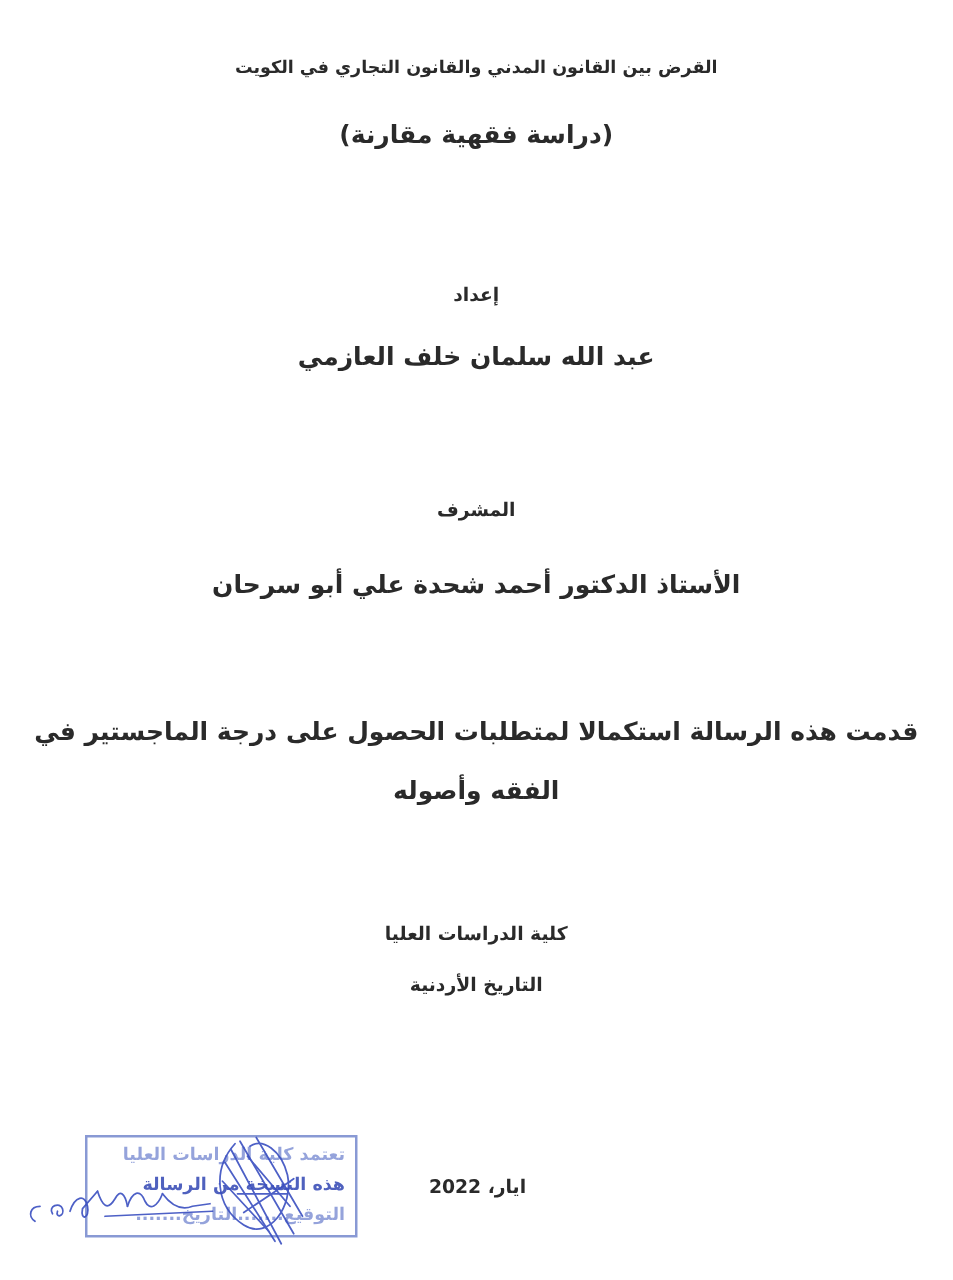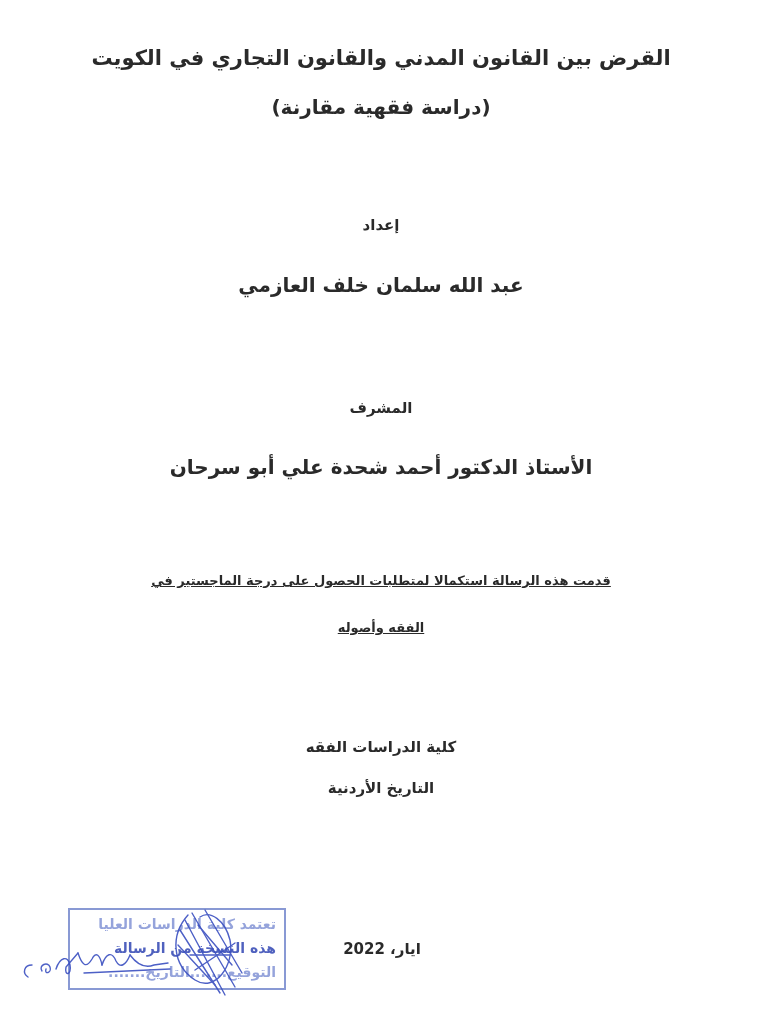--- a/index.html
+++ b/index.html
@@ -22,25 +22,25 @@
     }
     .line {
       position: absolute;
       left: 0;
       right: 0;
       text-align: center;
       direction: rtl;
       font-weight: bold;
       white-space: nowrap;
     }
-    .title-line { font-size: 21px; }
+    .title-line { font-size: 14px; }
     .sub-title { font-size: 20px; }
     .label { font-size: 15px; }
     .name { font-size: 20px; }
-    .body-line { font-size: 13px; text-decoration: underline; }
+    .body-line { font-size: 20px; }
 
     
     .stamp {
       position: absolute;
       left: 68px;
       top: 908px;
       width: 218px;
       height: 82px;
       border: 2px solid #7d8fd0;
       box-sizing: border-box;
@@ -64,30 +64,30 @@
     }
   </style>
 </head>
 <body>
 
 <div class="page">
 
   <div class="line title-line" style="top:46px;">القرض بين القانون المدني والقانون التجاري في الكويت</div>
   <div class="line sub-title" style="top:95px;">(دراسة فقهية مقارنة)</div>
 
-  <div class="line label" style="top:216px;">إعداد</div>
+  <div class="line label" style="top:227px;">إعداد</div>
   <div class="line name" style="top:273px;">عبد الله سلمان خلف العازمي</div>
 
   <div class="line label" style="top:399px;">المشرف</div>
   <div class="line name" style="top:442px;margin-top:13px;">الأستاذ الدكتور أحمد شحدة علي  أبو سرحان</div>
 
   <div class="line body-line" style="top:573px;">قدمت هذه الرسالة استكمالا لمتطلبات الحصول على درجة الماجستير في</div>
   <div class="line body-line" style="top:620px;">الفقه وأصوله</div>
 
-  <div class="line label" style="top:738px;">كلية الدراسات الفقه</div>
+  <div class="line label" style="top:738px;">كلية الدراسات العليا</div>
   <div class="line label" style="top:779px;">التاريخ الأردنية</div>
 
   <div class="line label" style="top:940px; left:0; right:0; padding-left:2px;">ايار، 2022</div>
 
   <div class="stamp">
     <span class="row">تعتمد كلية الدراسات العليا</span>
     <span class="row strong">هذه النسخة من الرسالة</span>
     <span class="row">التوقيع.......التاريخ.......</span>
   </div>
 

